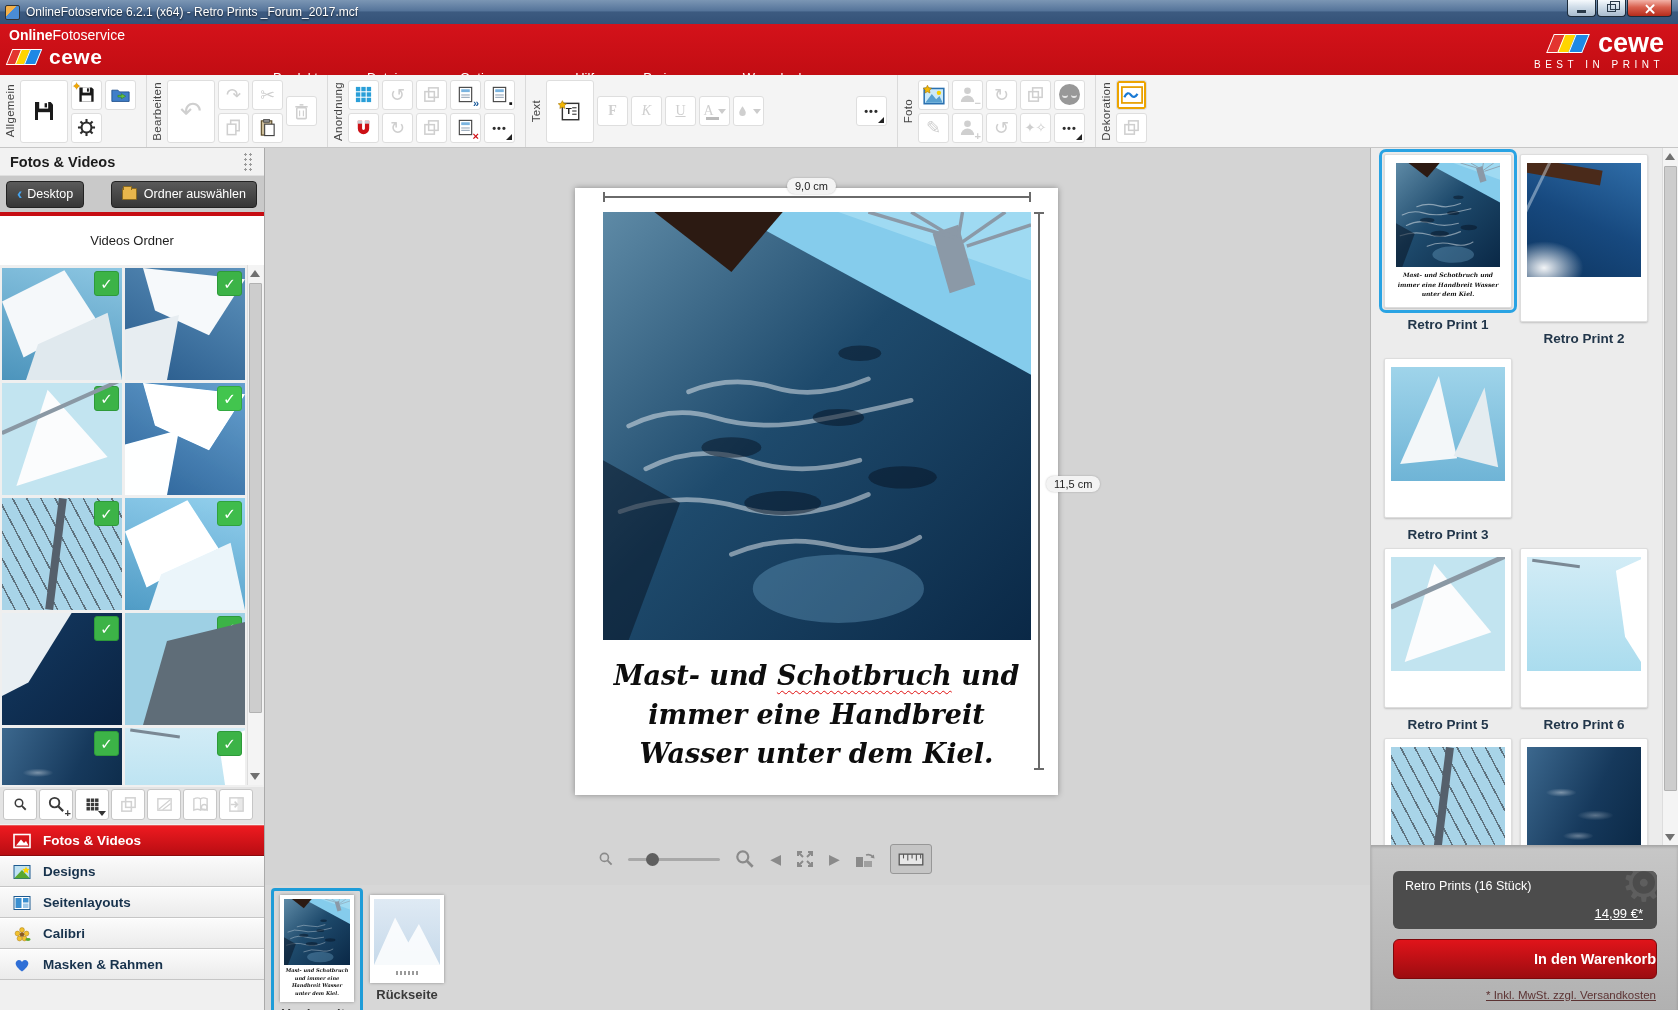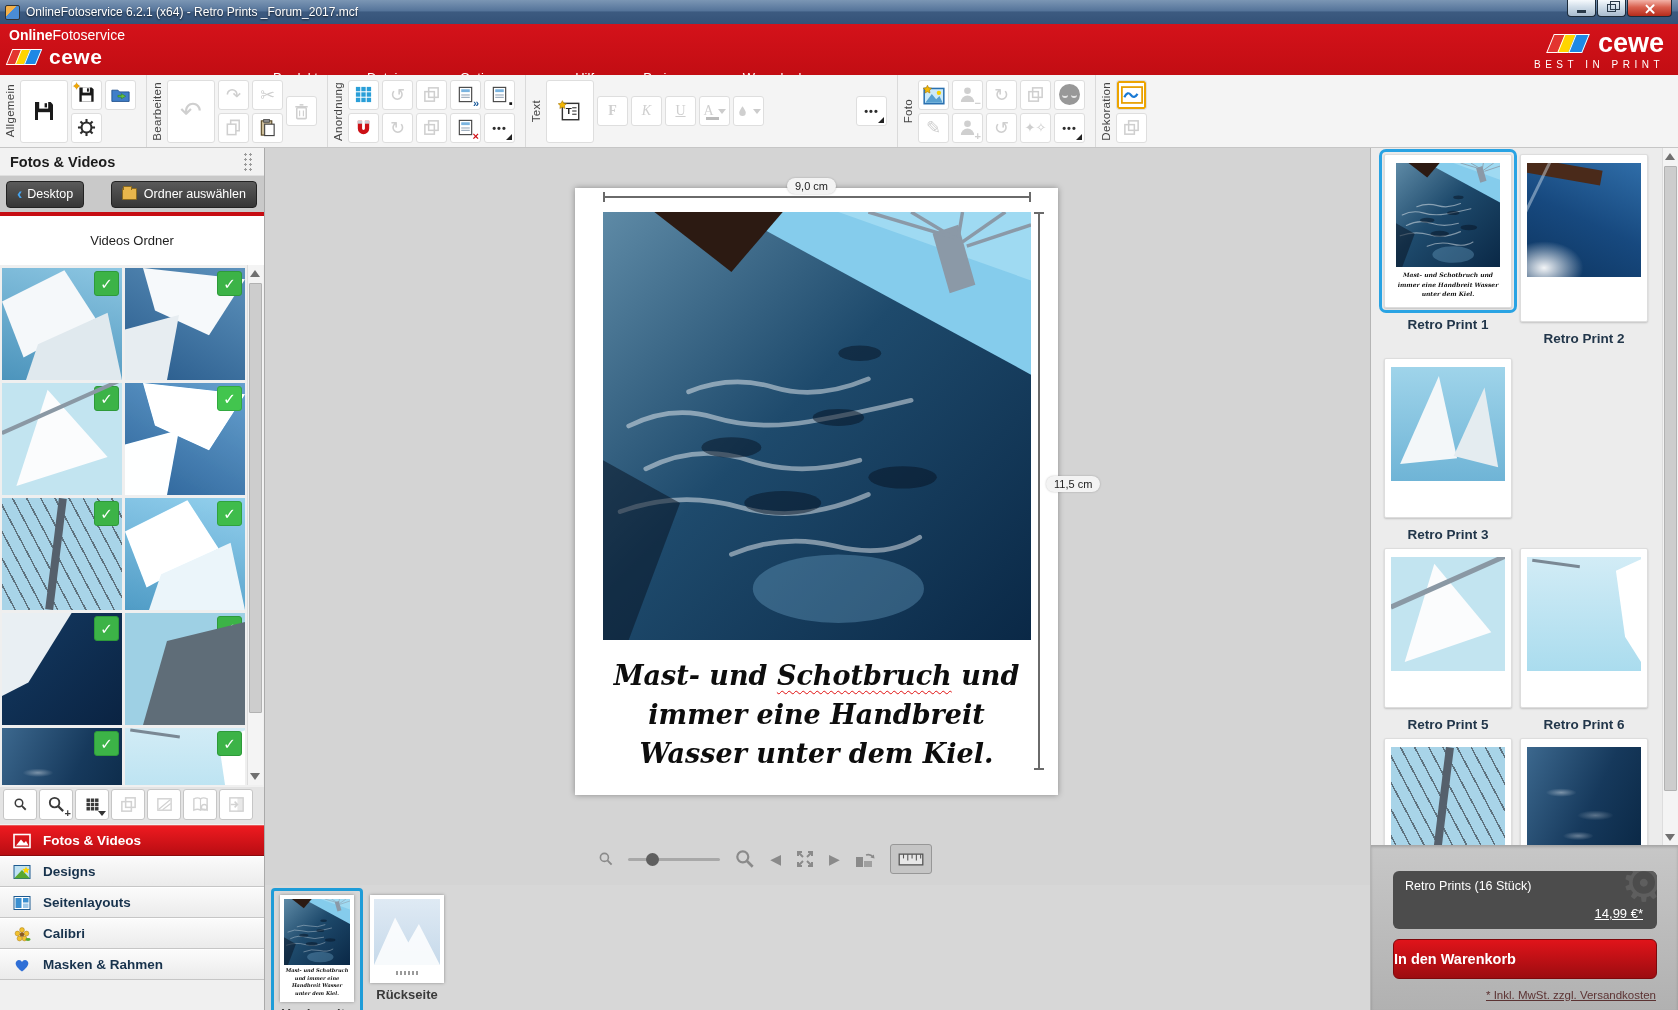--- a/index.html
+++ b/index.html
@@ -192,21 +192,21 @@
     background:linear-gradient(#c7c7c7,#b1b1b1);border-left:1px solid #b5b5b5;
     box-shadow:inset 0 2px 3px rgba(0,0,0,.18);}
   .sumbox{position:absolute;left:22px;top:26px;width:264px;height:58px;background:#4c4c4c;
     border-radius:6px;overflow:hidden;color:#fff;}
   .sumbox .gear{position:absolute;right:-10px;top:-14px;font-size:52px;color:#5e5e5e;
     font-family:"DejaVu Sans",sans-serif;line-height:1;}
   .sumbox .line1{position:absolute;left:12px;top:8px;font-size:12.5px;}
   .sumbox .price{position:absolute;right:14px;bottom:8px;font-size:13px;text-decoration:underline;}
   .cartbtn{position:absolute;left:22px;top:94px;width:264px;height:40px;border-radius:6px;
     background:linear-gradient(#e0141a,#9c0c10);border:1px solid #7d080b;color:#fff;
-    font-weight:bold;font-size:14.5px;display:flex;align-items:center;justify-content:flex-start;}
+    font-weight:bold;font-size:14.5px;display:flex;align-items:center;justify-content:flex-end;}
   .taxnote{position:absolute;right:22px;top:144px;font-size:11.5px;color:#5c3333;
     text-decoration:underline;}
 
   
   .v2{background:radial-gradient(56px 38px at 15% 92%,rgba(255,255,255,.95),rgba(255,255,255,0) 70%),
       linear-gradient(205deg,#2f6da8 0%,#17497f 50%,#0d3560 100%);}
   .v2::before{content:"";position:absolute;left:-12%;top:0;width:78%;height:13%;background:#4a2a1a;transform:rotate(10deg);}
   .v2::after{content:"";position:absolute;left:9%;top:-6%;width:3%;height:52%;background:rgba(215,228,240,.45);transform:rotate(26deg);}
   .v3{background:linear-gradient(180deg,#9fd4ea,#6fb4d6);}
   .v3::before{content:"";position:absolute;inset:0;background:#f3f7f9;clip-path:polygon(8% 85%,42% 8%,58% 80%);}

